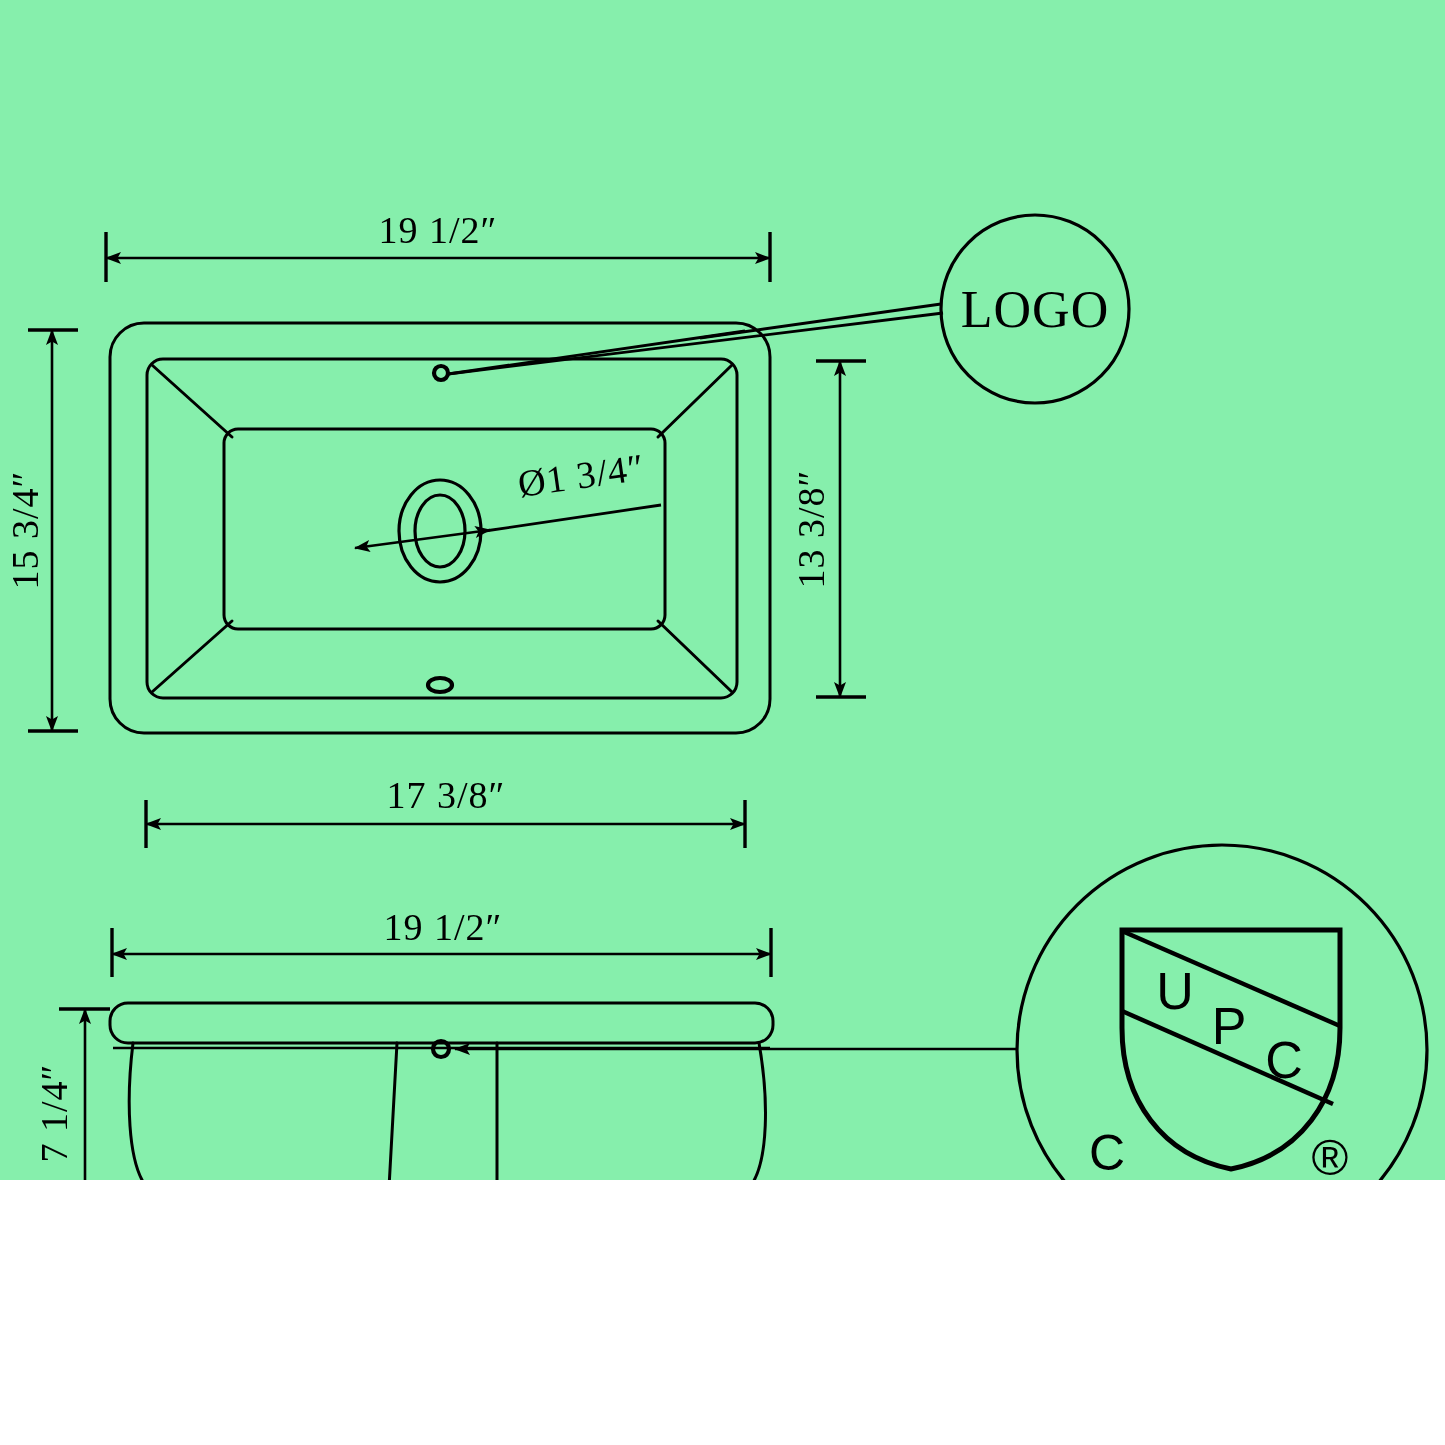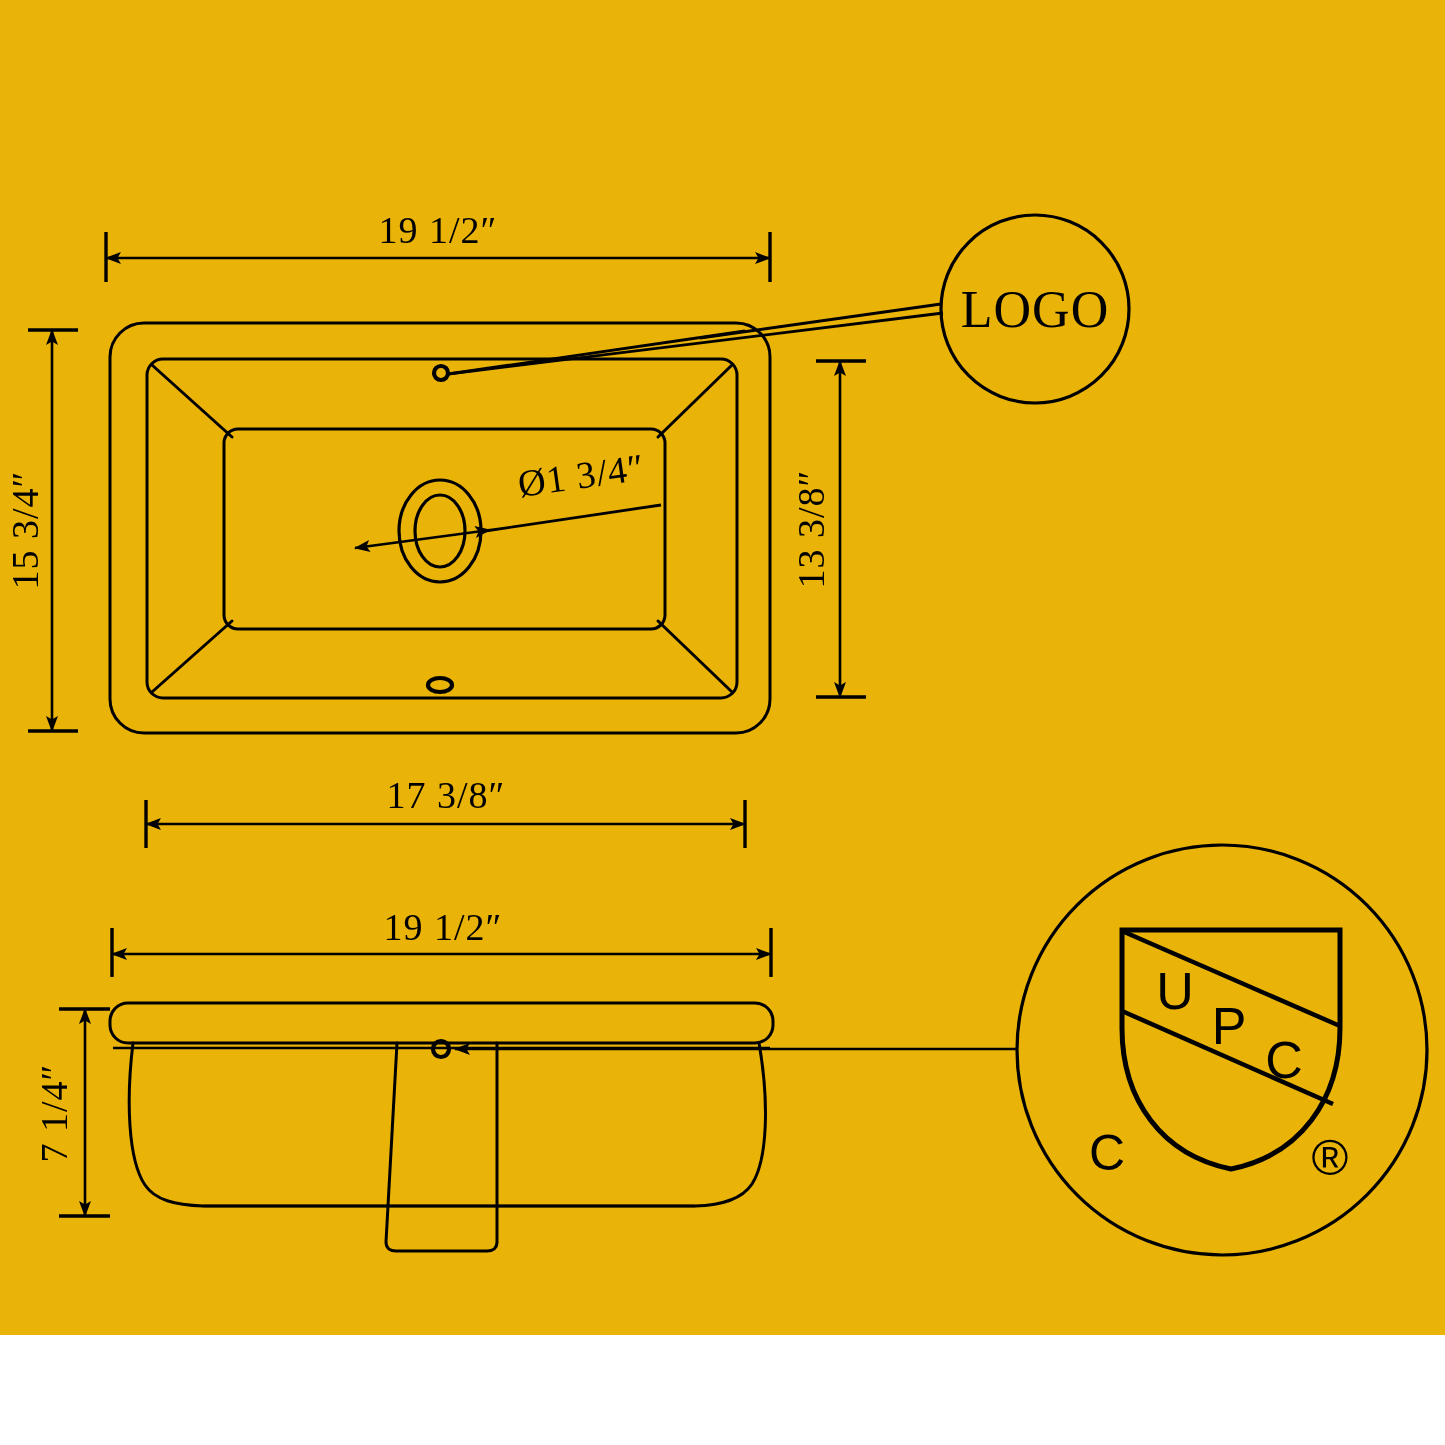--- a/index.html
+++ b/index.html
@@ -7,22 +7,22 @@
     margin: 0;
     padding: 0;
     background: #ffffff;
   }
   body {
     font-family: "Liberation Serif", "DejaVu Serif", serif;
   }
   #sheet {
     position: relative;
     width: 1445px;
-    height: 1335px;
-    background: #eab308;
+    height: 1180px;
+    background: #86efac;
     overflow: hidden;
   }
   svg#drawing {
     position: absolute;
     left: 0;
     top: 0;
     width: 1445px;
     height: 1445px;
     display: block;
   }

